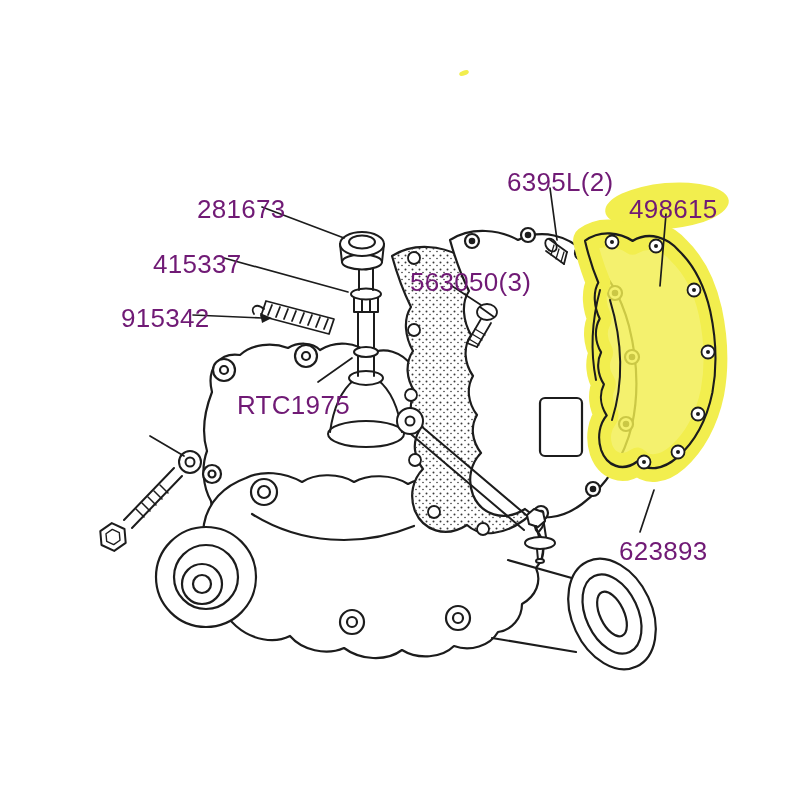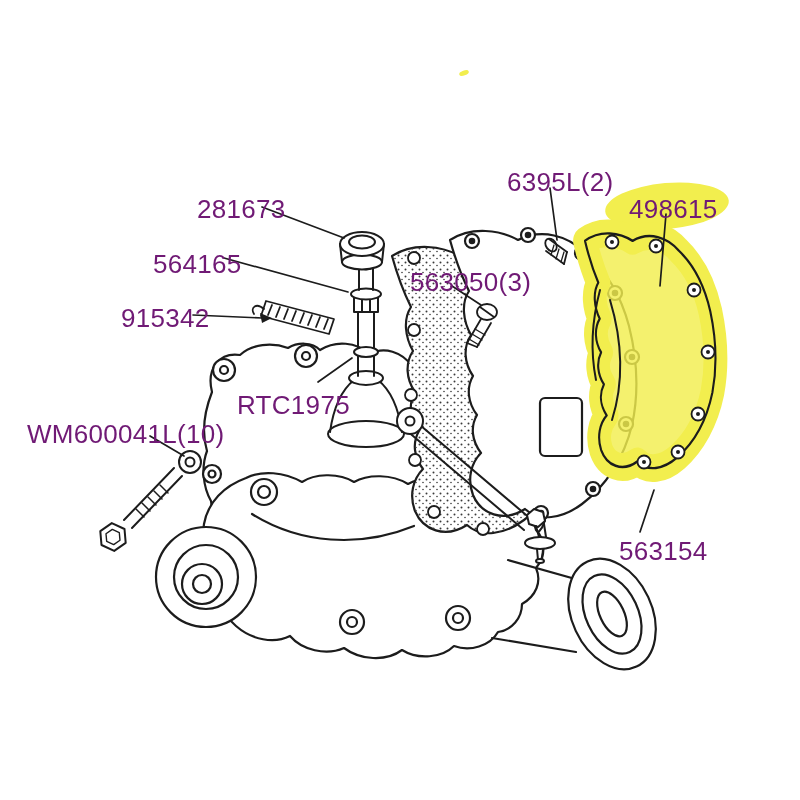--- a/index.html
+++ b/index.html
@@ -214,22 +214,21 @@
     <path d="M318,382 L352,358"></path>
     <path d="M150,436 L184,456"></path>
     <path d="M452,286 L481,305"></path>
     <path d="M550,188 L557,240"></path>
     <path d="M666,214 L660,286"></path>
     <path d="M640,532 L654,490"></path>
   </g>
 </svg>
 
   <div class="lbl" style="left:197px;top:196px">281673</div>
-  <div class="lbl" style="left:153px;top:251px">564165</div>
+  <div class="lbl" style="left:153px;top:251px">415337</div>
   <div class="lbl" style="left:121px;top:305px">915342</div>
   <div class="lbl" style="left:237px;top:392px">RTC1975</div>
-  <div class="lbl" style="left:27px;top:421px">WM600041L(10)</div>
   <div class="lbl" style="left:410px;top:269px">563050(3)</div>
   <div class="lbl" style="left:507px;top:169px">6395L(2)</div>
   <div class="lbl" style="left:629px;top:196px">498615</div>
-  <div class="lbl" style="left:619px;top:538px">563154</div>
+  <div class="lbl" style="left:619px;top:538px">623893</div>
 
 </div>
 
 </body></html>

